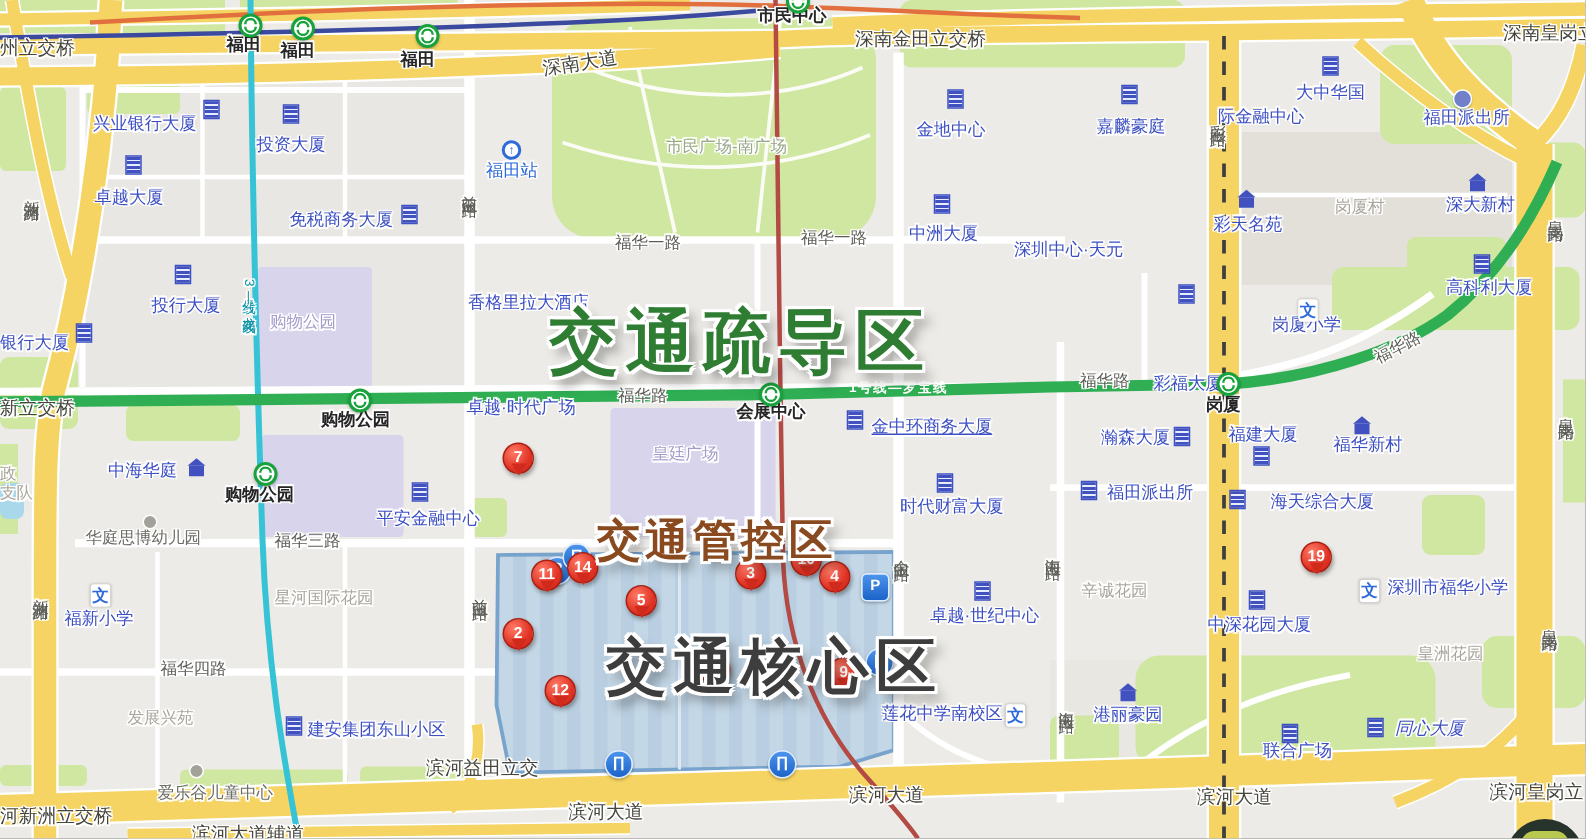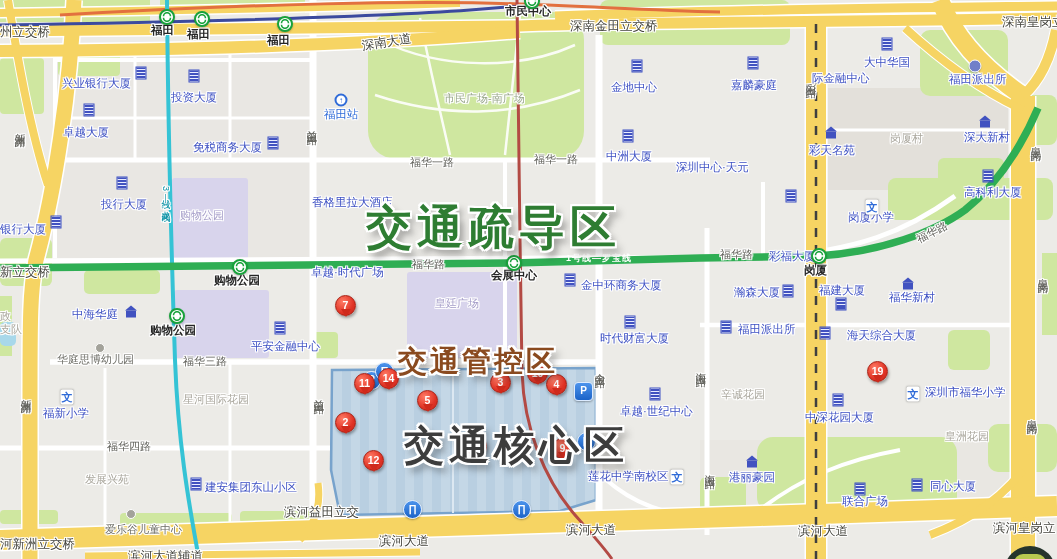--- a/index.html
+++ b/index.html
@@ -247,30 +247,30 @@
       <div class="lbl b" style="left: 809px; top: 145px;">彩天名苑</div>
       <div class="lbl b" style="left: 964px; top: 132px;">深大新村</div>
       <div class="lbl b" style="left: 964px; top: 187px;">高科利大厦</div>
       <div class="lbl b" style="left: 769px; top: 209px; margin-top: 42px;">彩福大厦</div>
       <div class="lbl b" style="left: 848px; top: 212px;">岗厦小学</div>
       <div class="lbl b" style="left: 734px; top: 287px;">瀚森大厦</div>
       <div class="lbl b" style="left: 819px; top: 285px;">福建大厦</div>
       <div class="lbl b" style="left: 889px; top: 292px;">福华新村</div>
       <div class="lbl b" style="left: 738px; top: 324px;">福田派出所</div>
       <div class="lbl b" style="left: 847px; top: 330px;">海天综合大厦</div>
-      <div class="lbl b" style="left: 581px; top: 280px;">金中环商务大厦</div>
+      <div class="lbl b" style="left: 581px; top: 280px; text-decoration: underline;">金中环商务大厦</div>
       <div class="lbl b" style="left: 600px; top: 333px;">时代财富大厦</div>
       <div class="lbl b" style="left: 311px; top: 267px;">卓越·时代广场</div>
       <div class="lbl b" style="left: 312px; top: 197px;">香格里拉大酒店</div>
       <div class="lbl b" style="left: 620px; top: 406px;">卓越·世纪中心</div>
       <div class="lbl b" style="left: 588px; top: 471px;">莲花中学南校区</div>
       <div class="lbl b" style="left: 925px; top: 387px;">深圳市福华小学</div>
       <div class="lbl b" style="left: 805px; top: 412px;">中深花园大厦</div>
       <div class="lbl b" style="left: 729px; top: 472px;">港丽豪园</div>
-      <div class="lbl b" style="left: 930px; top: 481px;">同心大厦</div>
+      <div class="lbl b" style="left: 930px; top: 481px; font-style: italic;">同心大厦</div>
       <div class="lbl b" style="left: 842px; top: 496px;">联合广场</div>
       <div class="lbl b2" style="left: 324px; top: 109px;">福田站</div>
       <div class="lbl g" style="left: 93px; top: 524px; margin-left: 12px;">爱乐谷儿童中心</div>
       <div class="lbl g" style="left: 57px; top: 354px;">华庭思博幼儿园</div>
       <div class="lbl a" style="left: 85px; top: 474px;">发展兴苑</div>
       <div class="lbl a" style="left: 183px; top: 394px;">星河国际花园</div>
       <div class="lbl a" style="left: 890px; top: 133px;">岗厦村</div>
       <div class="lbl a" style="left: 945px; top: 431px;">皇洲花园</div>
       <div class="lbl a" style="left: 721px; top: 389px;">辛诚花园</div>
       <div class="lbl a" style="left: 0px; top: 311px;">政</div>

